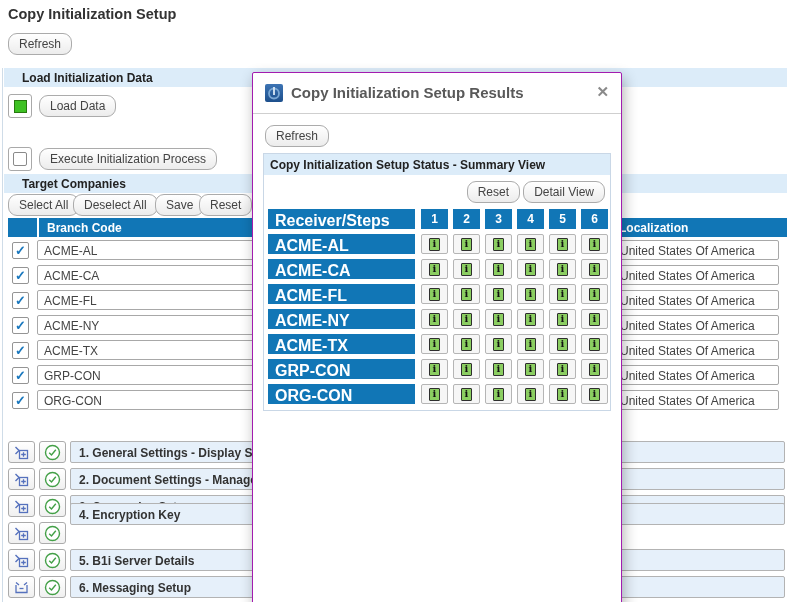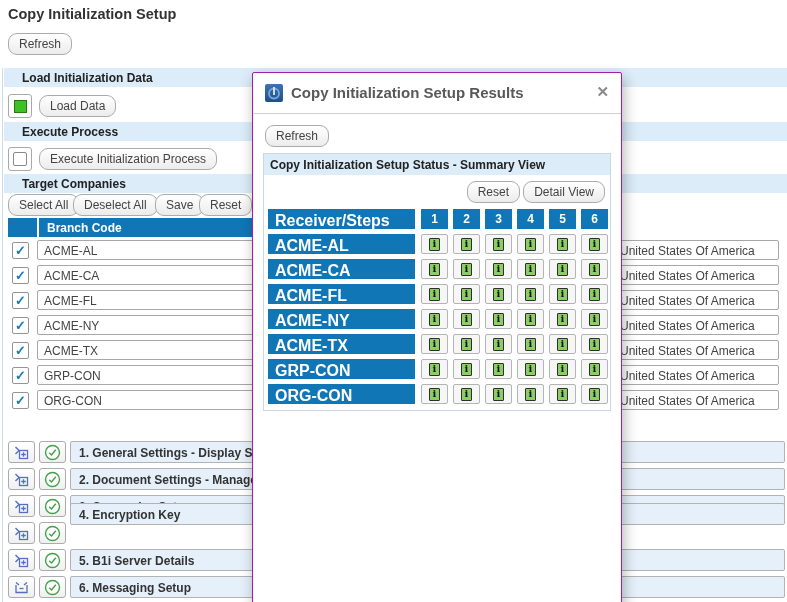--- a/index.html
+++ b/index.html
@@ -78,34 +78,34 @@
 <button class="btn abs" style="left:8px;top:33px;">Refresh</button>
 
 <div id="content">
 
   <div class="section-bar" style="top:0;">Load Initialization Data</div>
   <div class="iconbox" style="left:5px;top:26px;">
     <span class="green-square"></span>
   </div>
   <button class="btn abs" style="left:36px;top:27px;">Load Data</button>
 
-  <div class="section-bar" style="top:54px;">Execute Process</div>
   <div class="iconbox" style="left:5px;top:79px;">
     <span class="empty-check"></span>
   </div>
   <button class="btn abs" style="left:36px;top:80px;">Execute Initialization Process</button>
 
   <div class="section-bar" style="top:106px;">Target Companies</div>
   <button class="btn abs" style="left:5px;top:126px;">Select All</button>
   <button class="btn abs" style="left:70px;top:126px;">Deselect All</button>
   <button class="btn abs" style="left:152px;top:126px;">Save</button>
   <button class="btn abs" style="left:196px;top:126px;">Reset</button>
 
   <div class="thead-cell" style="left:5px;top:150px;width:29px;"></div>
   <div class="thead-cell" style="left:36px;top:150px;width:572px;">Branch Code</div>
+  <div class="thead-cell" style="left:610px;top:150px;width:174px;padding-left:6px;">Localization</div>
 
   <div>
     <div class="cb" style="left:9px;top:174px;">
         <span>✓</span>
       </div>
     <div class="field" style="left:34px;top:172px;width:574px;">ACME-AL</div>
     <div class="field" style="left:610px;top:172px;width:166px;">United States Of America</div>
 
     <div class="cb" style="left:9px;top:199px;">
         <span>✓</span>

